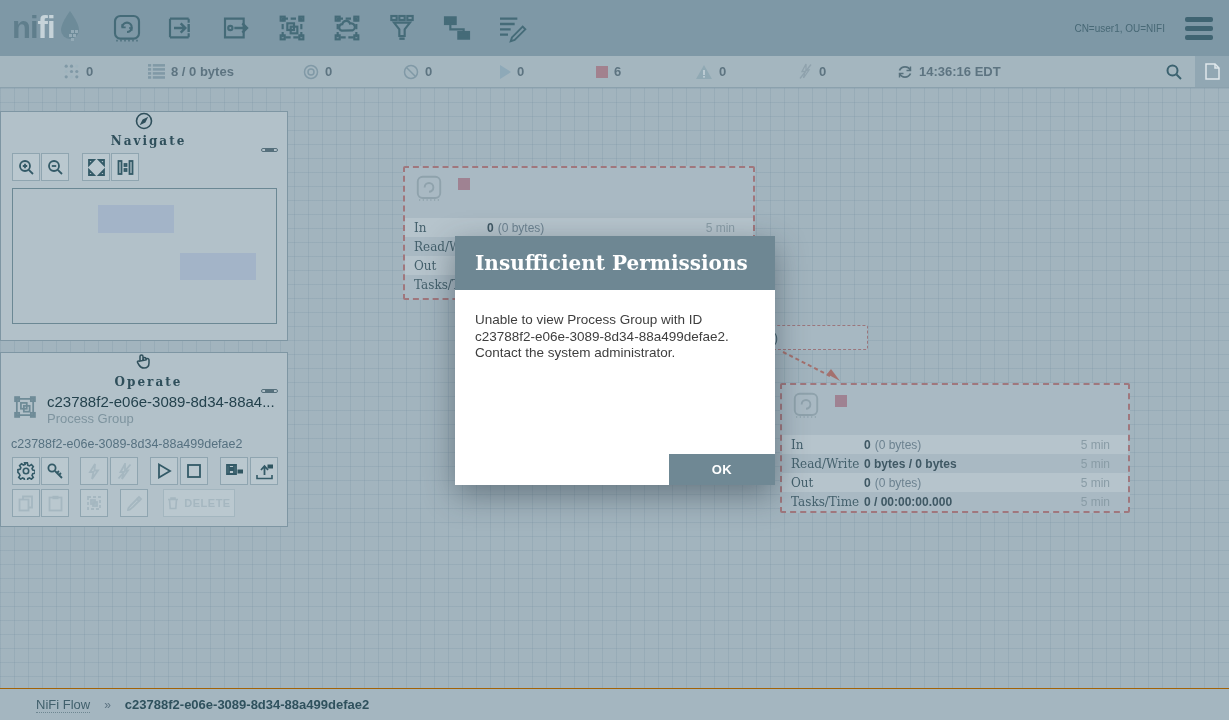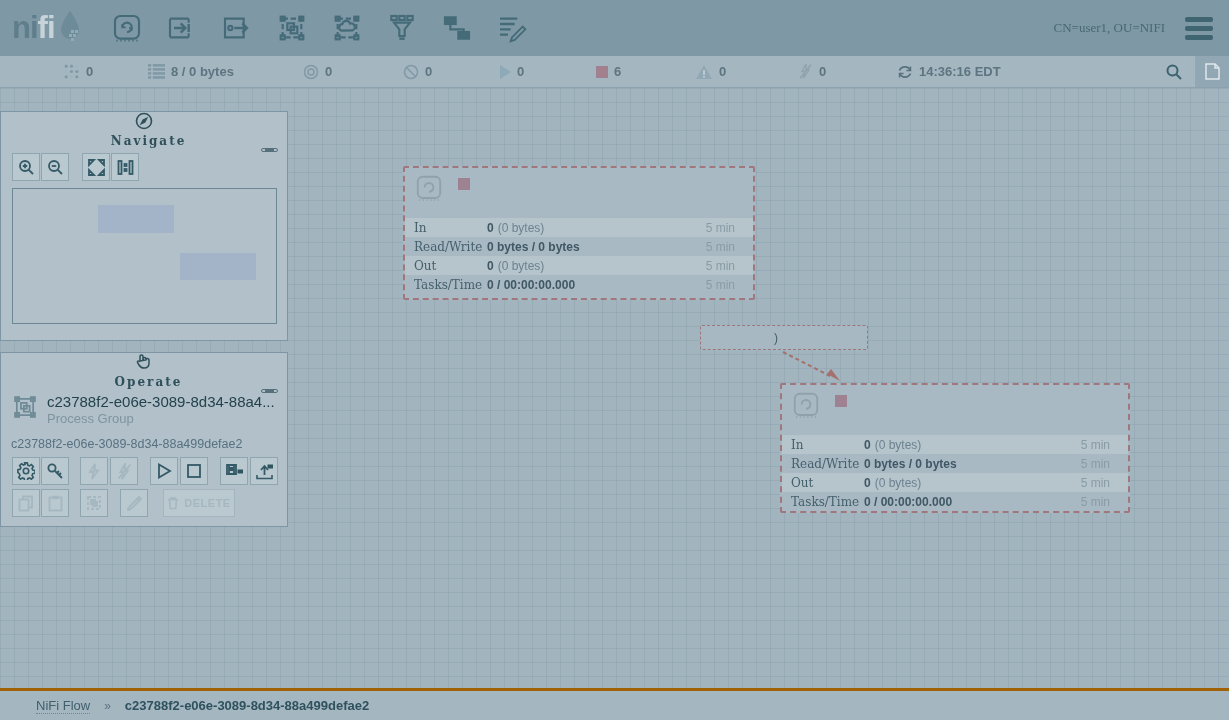--- a/index.html
+++ b/index.html
@@ -10,21 +10,21 @@
   
   .topbar { position:absolute; left:0; top:0; width:1229px; height:56px;
             background:#7e98a6; display:flex; align-items:center; }
   .logo { display:flex; align-items:flex-end; margin-left:12px; margin-right:26px; }
   .logo .ni { font-family:"Liberation Sans",sans-serif; font-weight:bold; font-size:31px; color:#5f7e8c; letter-spacing:-1px; line-height:40px;}
   .logo .fi { font-family:"Liberation Sans",sans-serif; font-weight:bold; font-size:31px; color:#c6d3d9; letter-spacing:-1px; line-height:40px;}
   .tb-icons { display:flex; align-items:center; gap:19px; }
   .tb-btn { width:36px; height:36px; display:flex; align-items:center; justify-content:center; cursor:pointer; }
   .tb-btn svg { stroke:#456b78; fill:none; stroke-width:1.6; }
   .topbar-right { margin-left:auto; display:flex; align-items:center; gap:18px; margin-right:14px; }
-  .user-id { font-family:Liberation Serif, serif; font-size:13px; color:#476875; }
+  .user-id { font-family:Liberation Sans, sans-serif; font-size:10px; color:#476875; }
   .menu-btn { display:flex; flex-direction:column; gap:4px; cursor:pointer; padding:4px 2px; }
   .menu-btn i { display:block; width:28px; height:5px; background:#3f6472; border-radius:2px; }
 
   
   .statusbar { position:absolute; left:0; top:56px; width:1229px; height:32px;
                background:#a4b6bf; border-bottom:1px solid #8ba1ad; font-size:13px; color:#5d7481; }
   .st-item { position:absolute; top:0; height:31px; display:flex; align-items:center; gap:6px; font-weight:bold; }
   .st-item svg { display:block; }
   .st-count { font-weight:bold; color:#5d7481; }
   .play-tri { width:0; height:0; border-left:11px solid #8ea9b8; border-top:7px solid transparent; border-bottom:7px solid transparent; }
@@ -88,21 +88,21 @@
   .dialog-head { height:54px; background:#6e8793; display:flex; align-items:center; padding-left:20px; }
   .dialog-title { font-family:"DejaVu Serif", serif; font-weight:bold; font-size:20px; color:#ffffff; }
   .dialog-body { position:relative; height:195px; background:#ffffff; padding:22px 24px 0 20px; }
   .dialog-msg { font-size:13.5px; line-height:16.5px; color:#3e3e3e; width:282px; }
   .ok-btn { position:absolute; right:0; bottom:0; width:106px; height:31px; background:#6f8894;
             color:#ffffff; font-size:13px; font-weight:bold; border:none; cursor:pointer;
             font-family:"Liberation Sans",sans-serif; letter-spacing:0.5px; }
 
   
   .breadcrumbbar { position:absolute; left:0; top:688px; width:1229px; height:32px; background:#a4b6c0;
-                   border-top:3px solid #a16207; display:flex; align-items:center; font-size:13px; }
+                   border-top:1px solid #a16207; display:flex; align-items:center; font-size:13px; }
   .bc-root { margin-left:36px; color:#41606c; border-bottom:1px dotted #6d8691; cursor:pointer; }
   .bc-sep { margin:0 14px; color:#5b7280; font-size:12px; }
   .bc-current { font-weight:bold; color:#2f515d; }
 </style>
 </head>
 <body>
 
 <div class="app">
 
   <div class="topbar">
@@ -530,20 +530,29 @@
           </svg>
       </div>
       <div class="delete-btn" style="left:162px; top:136px;">
         <svg width="12" height="14" viewBox="0 0 12 14">
             <path d="M1 3.5 h10 M4 3.5 V2 h4 v1.5 M2.5 3.5 l.7 9 h5.6 l.7-9"></path>
           </svg>
         <span>DELETE</span>
       </div>
     </div>
 
+    <div class="dialog">
+      <div class="dialog-head">
+        <span class="dialog-title">Insufficient Permissions</span>
+      </div>
+      <div class="dialog-body">
+        <div class="dialog-msg">Unable to view Process Group with ID c23788f2-e06e-3089-8d34-88a499defae2. Contact the system administrator.</div>
+        <button class="ok-btn">OK</button>
+      </div>
+    </div>
 
   </div>
 
   <div class="breadcrumbbar">
     <span class="bc-root">NiFi Flow</span>
     <span class="bc-sep">»</span>
     <span class="bc-current">c23788f2-e06e-3089-8d34-88a499defae2</span>
   </div>
 
 </div>

